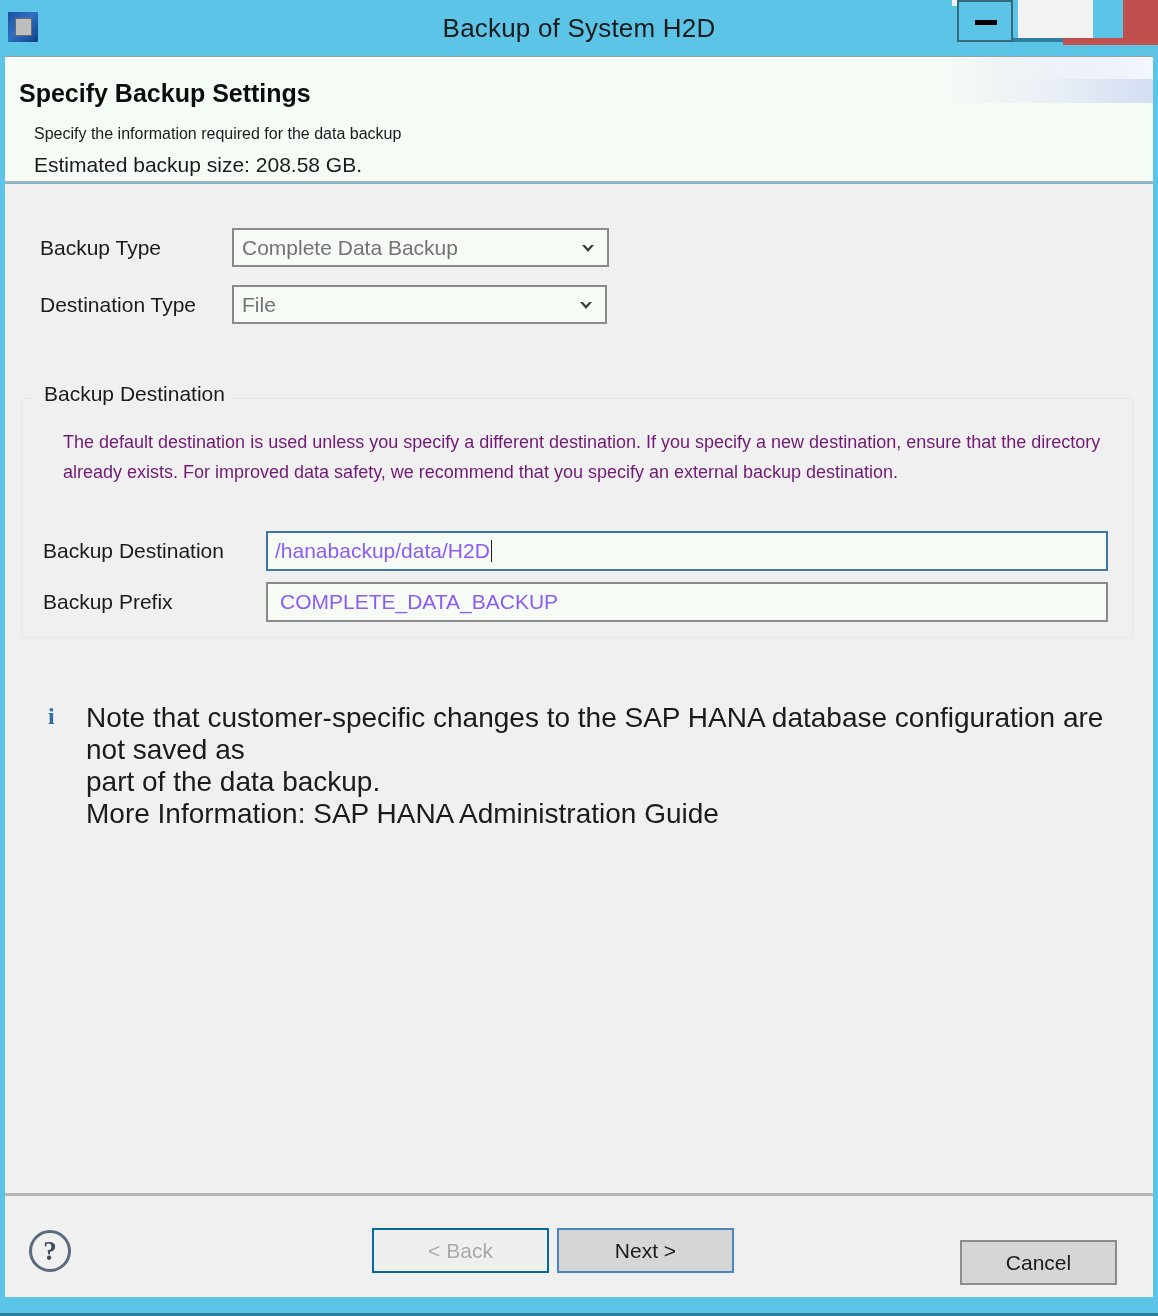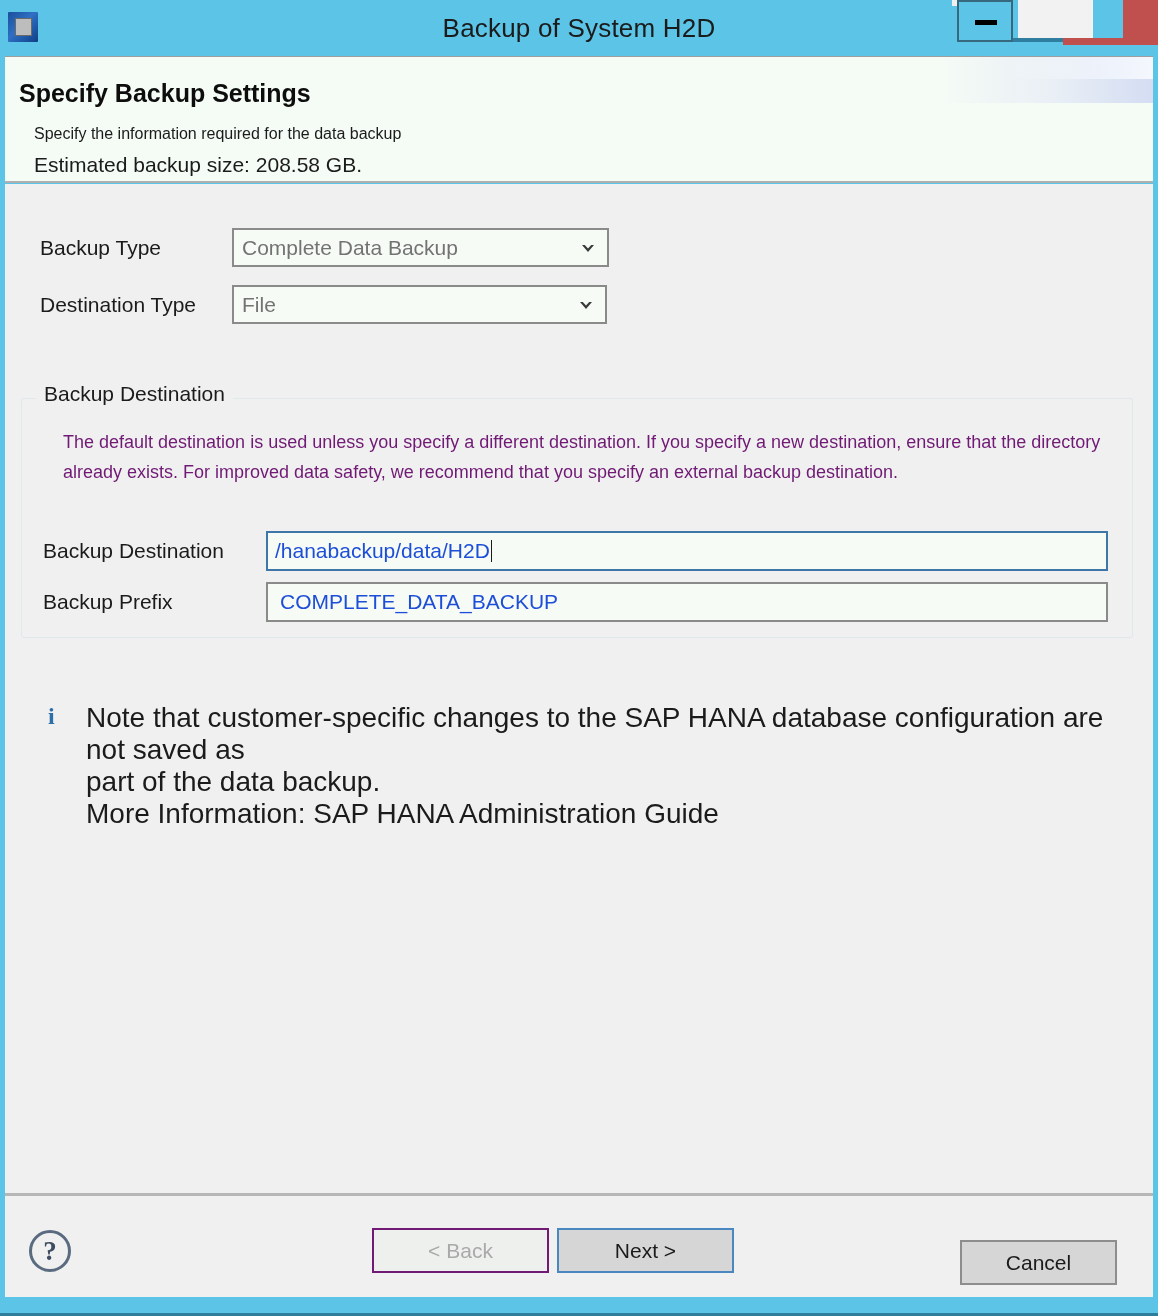--- a/index.html
+++ b/index.html
@@ -218,21 +218,21 @@
     line-height: 30px;
     color: #701a75;
     margin-left: 20px;
   }
 
   .text-input {
     position: absolute;
     background: #f6fbf6;
     box-sizing: border-box;
     font-size: 21px;
-    color: #1d4ed8;
+    color: #8b5cf6;
     text-align: center;
   }
   .text-input .tv {
     position: absolute;
     left: 7px; top: 50%;
     transform: translateY(-50%);
     white-space: nowrap;
   }
   #input-backup-destination {
     left: 266px; top: 531px;
@@ -306,21 +306,21 @@
     position: absolute;
     top: 1228px;
     height: 45px;
     box-sizing: border-box;
     font-size: 21px;
     text-align: center;
     line-height: 41px;
   }
   .wiz-btn.disabled {
     background: #eef0ee;
-    border: 2px solid #701a75;
+    border: 2px solid #0369a1;
     color: #a9a9a9;
   }
   .wiz-btn.default {
     background: #d6d6d6;
     border: 2px solid #4a86c0;
     color: #1b1b1b;
   }
   .wiz-btn.normal {
     background: #d6d6d6;
     border: 2px solid #8d8d8d;

